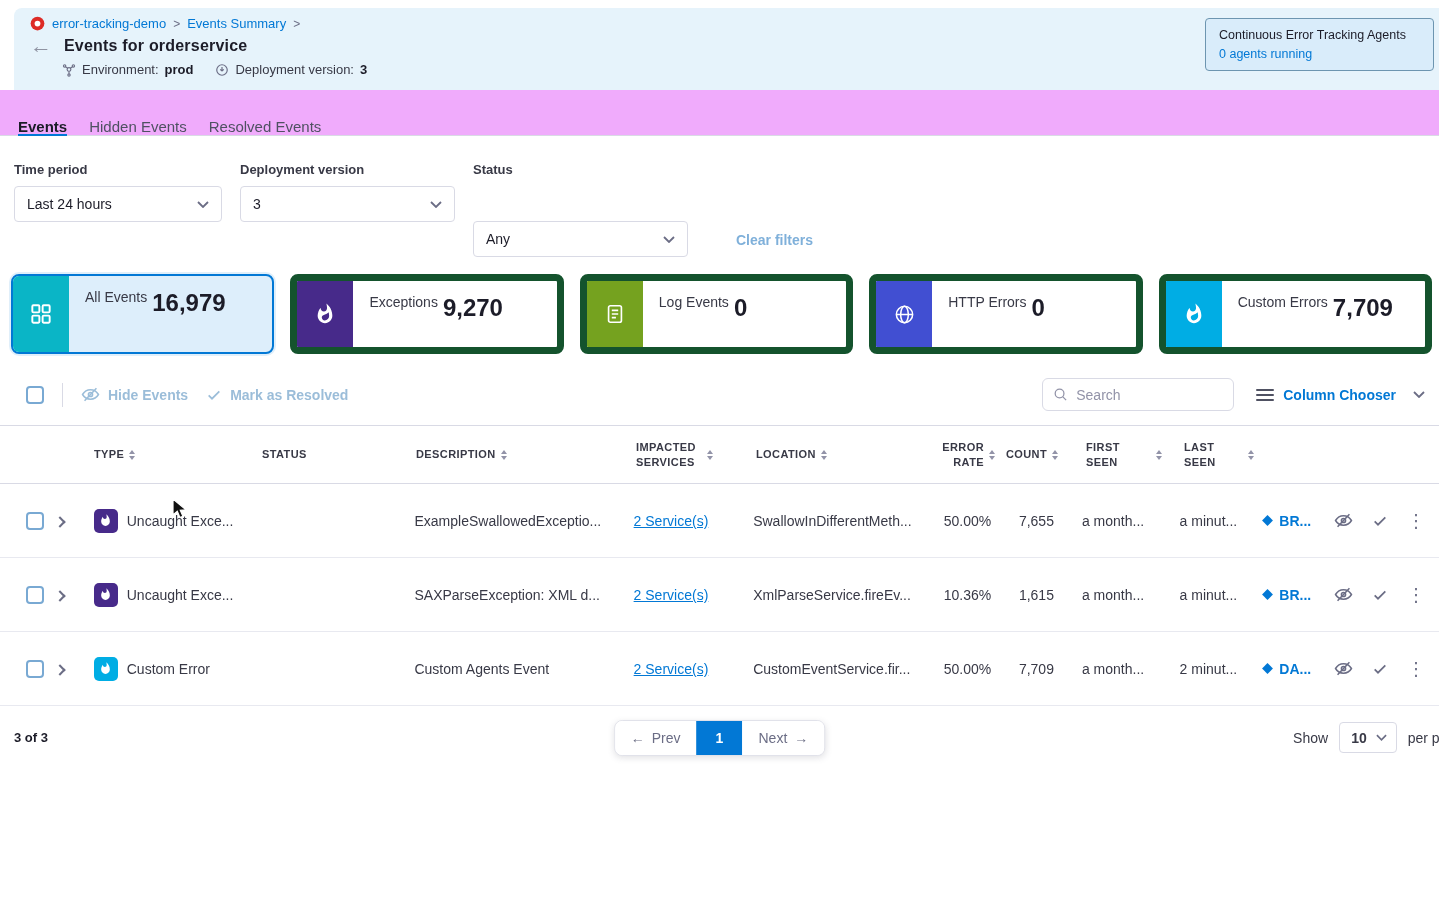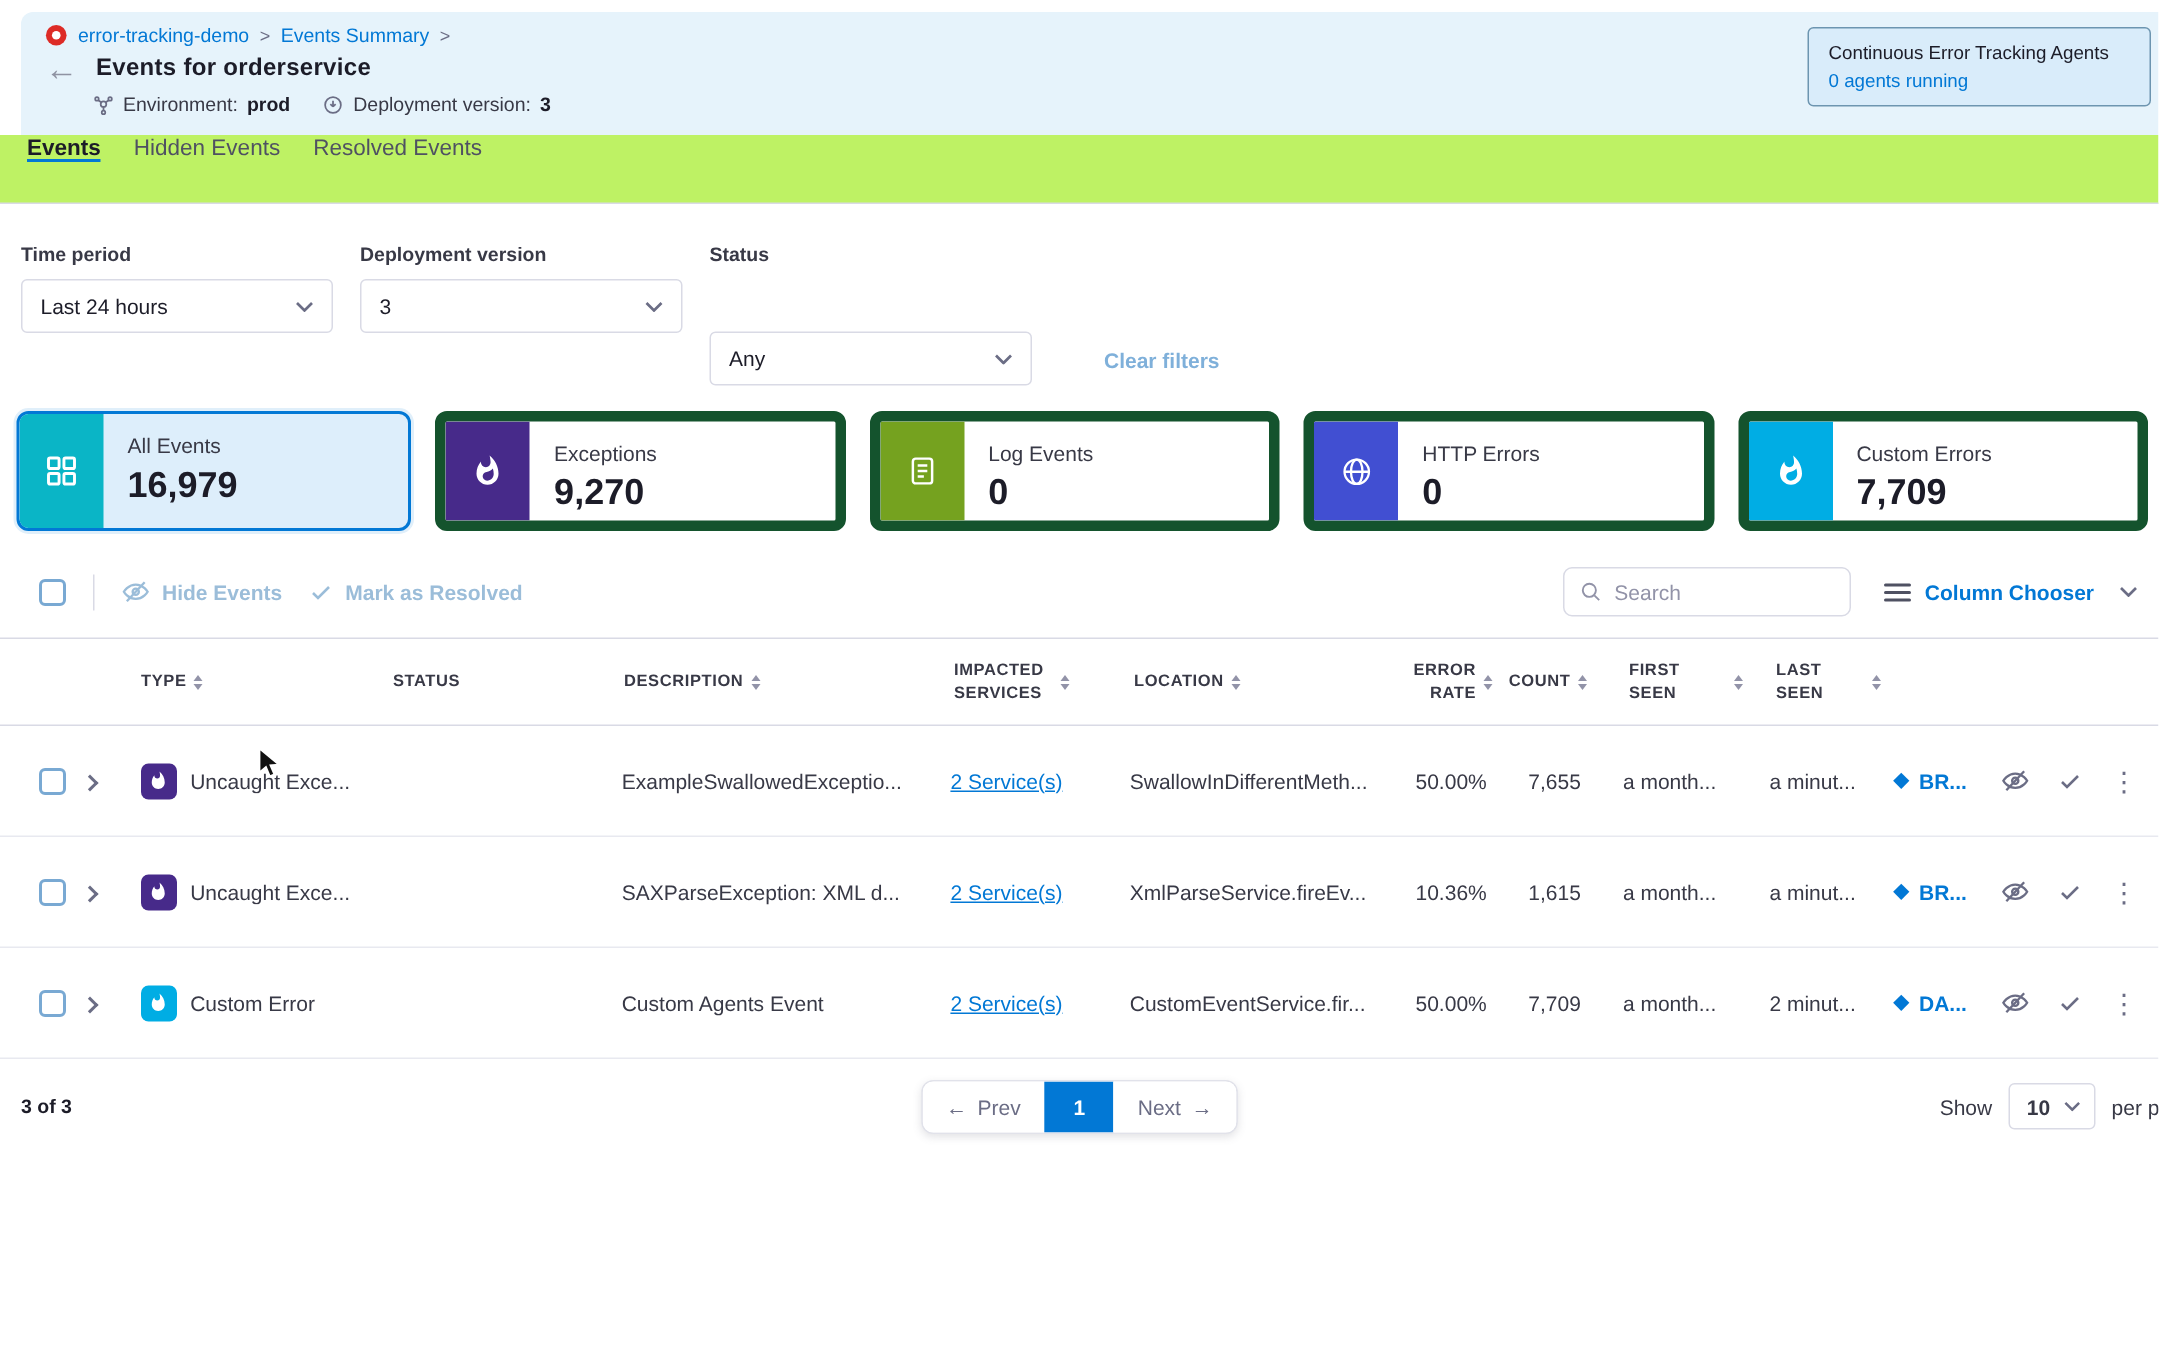--- a/index.html
+++ b/index.html
@@ -22,40 +22,40 @@
   .meta-row { display:flex; align-items:center; gap:22px; margin-top:6px; margin-left:32px; font-size:13px; }
   .meta-item { display:flex; align-items:center; gap:6px; }
   .meta-item b { font-weight:700; color:#1c1c28; }
   .agents-box {
     position:absolute; top:10px; right:5px; width:229px;
     background:#d9ecfa; border:1px solid #6d95b0; border-radius:4px;
     padding:9px 13px; font-size:12.5px; color:#1c1c28; cursor:pointer;
   }
   .agents-status { color:#0278d5; margin-top:5px; }
   
-  .tabs { display:flex; gap:22px; padding:0 18px; border-bottom:1px solid #d9dae5; height:46px; align-items:flex-start; background:#bef264; }
+  .tabs { display:flex; gap:22px; padding:0 18px; border-bottom:1px solid #d9dae5; height:46px; align-items:flex-end; background:#f0abfc; }
   .tab { font-size:15px; color:#4f5162; display:flex; align-items:center; position:relative; cursor:pointer; }
   .tab.active { color:#1c1c28; font-weight:700; }
   .tab.active::after { content:""; position:absolute; left:0; right:0; bottom:-1px; height:2px; background:#0278d5; }
   
   .filters { display:flex; align-items:flex-start; padding:26px 14px 0; gap:18px; }
   .filter-group .flabel { font-size:13px; font-weight:600; color:#383946; display:block; margin-bottom:9px; }
   .select {
     display:flex; justify-content:space-between; align-items:center;
     border:1px solid #d9dae5; border-radius:4px; background:#fff;
     height:36px; padding:0 12px; font-size:14px; color:#1c1c28; cursor:pointer;
   }
   .w-time { width:208px; } .w-dep { width:215px; } .w-status { width:215px;margin-top:44px; }
   .clear-filters { color:#7fb0da; font-size:14px; font-weight:600; align-self:flex-end; margin:0 0 9px 30px; cursor:pointer; }
   
   .cards { display:flex; gap:16px; padding:17px 7px 0 11px; }
   .card { flex:1; display:flex; background:#fff; border:7px solid #14532d; border-radius:8px; height:80px; overflow:hidden; cursor:pointer; }
   .card.selected { border:2px solid #0278d5; background:#ddeefb; box-shadow:0 0 0 2px rgba(2,120,213,.12); }
   .card-icon { width:56px; display:flex; align-items:center; justify-content:center; flex-shrink:0; }
-  .card-body { padding:13px 16px; display:flex; flex-direction:column; gap:5px; }
+  .card-body { padding:13px 16px; display:flex; gap:5px; }
   .card-label { font-size:14px; color:#383946; }
   .card-value { font-size:24px; font-weight:700; color:#1c1c28; }
   
   .toolbar { display:flex; align-items:center; padding:24px 14px 14px 26px; gap:18px; }
   .checkbox { width:18px; height:18px; border:2px solid #79a9d3; border-radius:4px; background:#fff; cursor:pointer; flex-shrink:0; }
   .toolbar-sep { width:1px; height:24px; background:#d9dae5; }
   .bulk-action { display:flex; align-items:center; gap:8px; color:#9bbdd9; font-size:14px; font-weight:600; cursor:pointer; }
   .toolbar-right { margin-left:auto; display:flex; align-items:center; gap:22px; }
   .search-box { display:flex; align-items:center; gap:8px; border:1px solid #d9dae5; border-radius:6px; height:33px; width:192px; padding:0 10px; background:#fff; }
   .search-box input { border:none; outline:none; font-size:14px; width:100%; color:#383946; background:transparent; font-family:inherit; }

